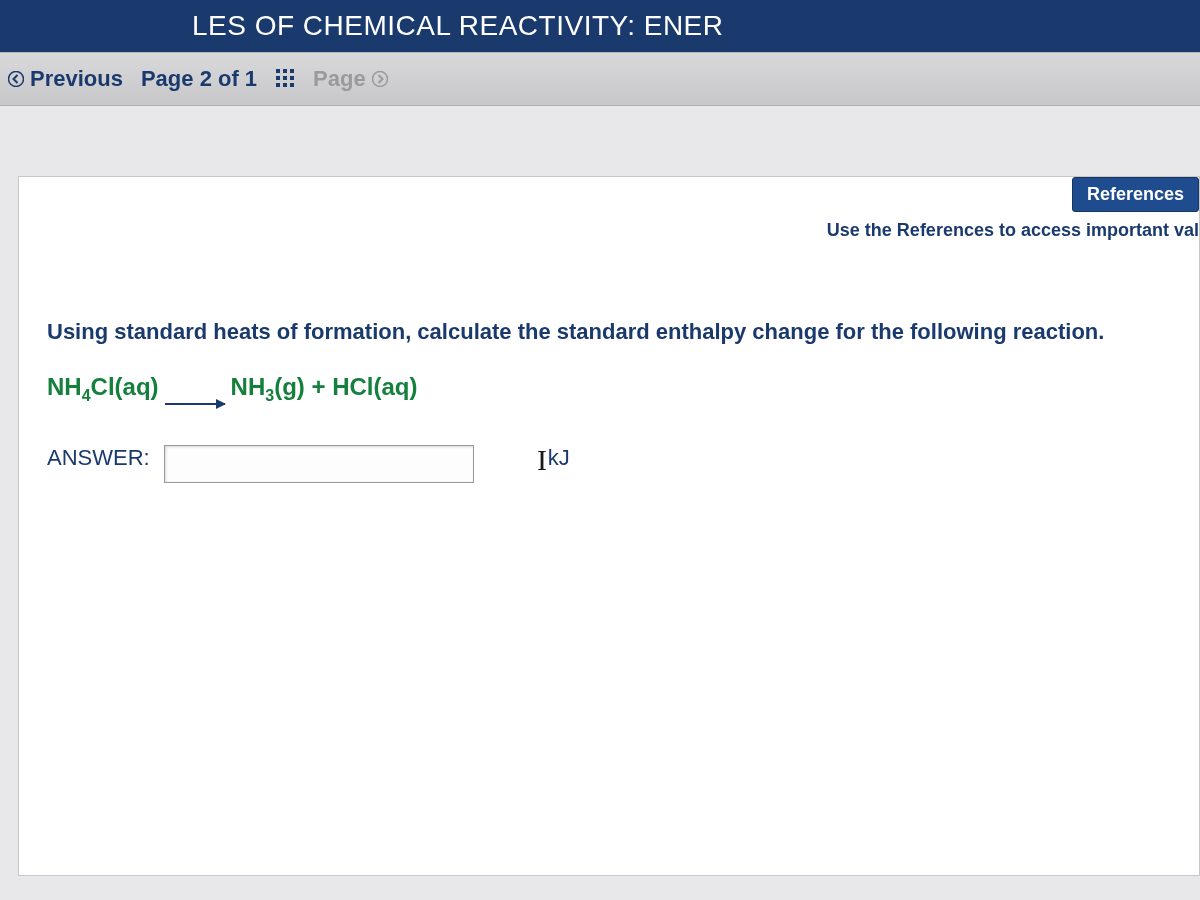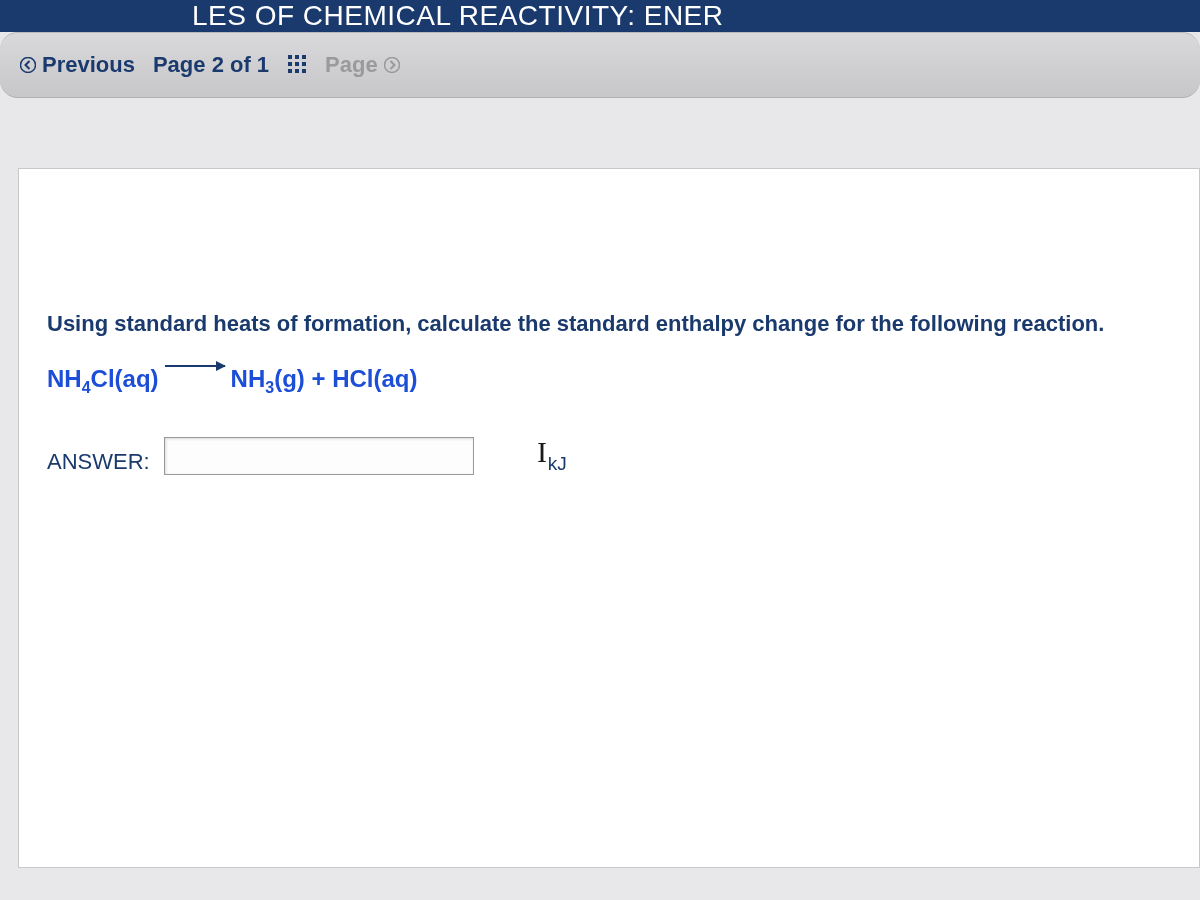--- a/index.html
+++ b/index.html
@@ -6,43 +6,42 @@
     body {
       font-family: Arial, Helvetica, sans-serif;
       background: #e8e8ea;
       width: 1200px;
       height: 900px;
       overflow: hidden;
     }
     .header-bar {
       background: #1a3a6e;
       color: #fff;
-      height: 32px;
+      height: 52px;
       display: flex;
       align-items: center;
       padding: 0 12px;
       font-size: 28px;
       font-weight: 400;
       letter-spacing: 0.5px;
       white-space: nowrap;
       overflow: hidden;
     }
     .header-title-partial {
       margin-left: 180px;
     }
     .nav-bar {
       background: linear-gradient(#d9d9db, #c7c7c9);
       border-top: 1px solid #b8b8ba;
       border-bottom: 1px solid #b0b0b2;
-      height: 66px;
+      height: 54px;
       display: flex;
       align-items: center;
-      padding: 0 20px;
+      padding: 0 8px;
       gap: 18px;
-      border-radius: 18px;
     }
     .nav-link {
       display: flex;
       align-items: center;
       gap: 6px;
       color: #1a3a6e;
       font-size: 22px;
       font-weight: 700;
       cursor: pointer;
       text-decoration: none;
@@ -98,26 +97,26 @@
     .question-block {
       margin-top: 120px;
     }
     .question-text {
       color: #1a3a6e;
       font-size: 22px;
       font-weight: 700;
       margin-bottom: 28px;
     }
     .equation {
-      color: #1d4ed8;
+      color: #15803d;
       font-size: 24px;
       font-weight: 700;
       margin-bottom: 40px;
       display: flex;
-      align-items: flex-start;
+      align-items: flex-end;
       gap: 2px;
     }
     .equation sub { font-size: 16px; vertical-align: sub; }
     .arrow {
       display: inline-block;
       margin: 0 4px;
       position: relative;
       width: 60px;
       height: 2px;
       background: #1a3a6e;
@@ -127,21 +126,21 @@
       content: '';
       position: absolute;
       right: -1px;
       top: -4px;
       border-left: 10px solid #1a3a6e;
       border-top: 5px solid transparent;
       border-bottom: 5px solid transparent;
     }
     .answer-row {
       display: flex;
-      align-items: flex-end;
+      align-items: flex-start;
       gap: 14px;
       position: relative;
       color: #1a3a6e;
     }
     .answer-label {
       font-size: 22px;
       font-weight: 400;
     }
     .answer-input {
       width: 310px;
@@ -157,21 +156,21 @@
     .text-cursor {
       position: absolute;
       left: 490px;
       top: -2px;
       font-family: serif;
       font-size: 30px;
       color: #1a1a1a;
       pointer-events: none;
     }
     .unit {
-      font-size: 19px;
+      font-size: 22px;
       margin-left: 60px;
     }
     .tooltip {
       position: absolute;
       left: 512px;
       top: 42px;
       background: #6a6a6a;
       color: #fff;
       font-size: 17px;
       padding: 5px 12px;
@@ -217,20 +216,24 @@
       <svg width="16" height="16" viewBox="0 0 16 16">
           <circle cx="8" cy="8" r="7.5" fill="none" stroke="#9a9a9c" stroke-width="1.5"></circle>
           <path d="M6.5 4 L10.5 8 L6.5 12" fill="none" stroke="#9a9a9c" stroke-width="2"></path>
         </svg>
     </span>
   </a>
 </div>
 
 <div class="content-area">
 
+  <div class="top-right-block">
+    <button class="references-btn">References</button>
+    <div class="references-hint">Use the References to access important val</div>
+  </div>
 
   <div class="question-block">
     <p class="question-text">Using standard heats of formation, calculate the standard enthalpy change for the following reaction.</p>
 
     <div class="equation">
       <span>NH<sub>4</sub>Cl(aq)</span>
       <span class="arrow"></span>
       <span>NH<sub>3</sub>(g) + HCl(aq)</span>
     </div>
 

